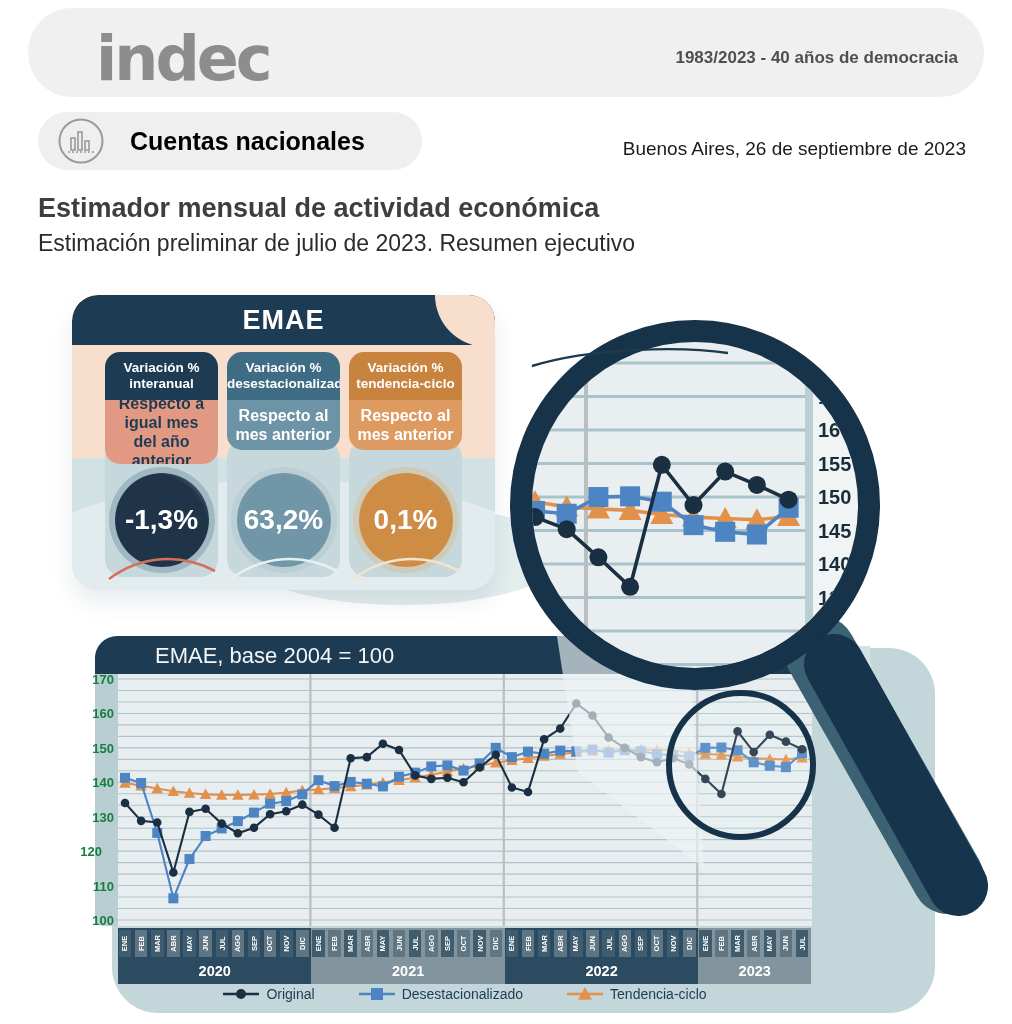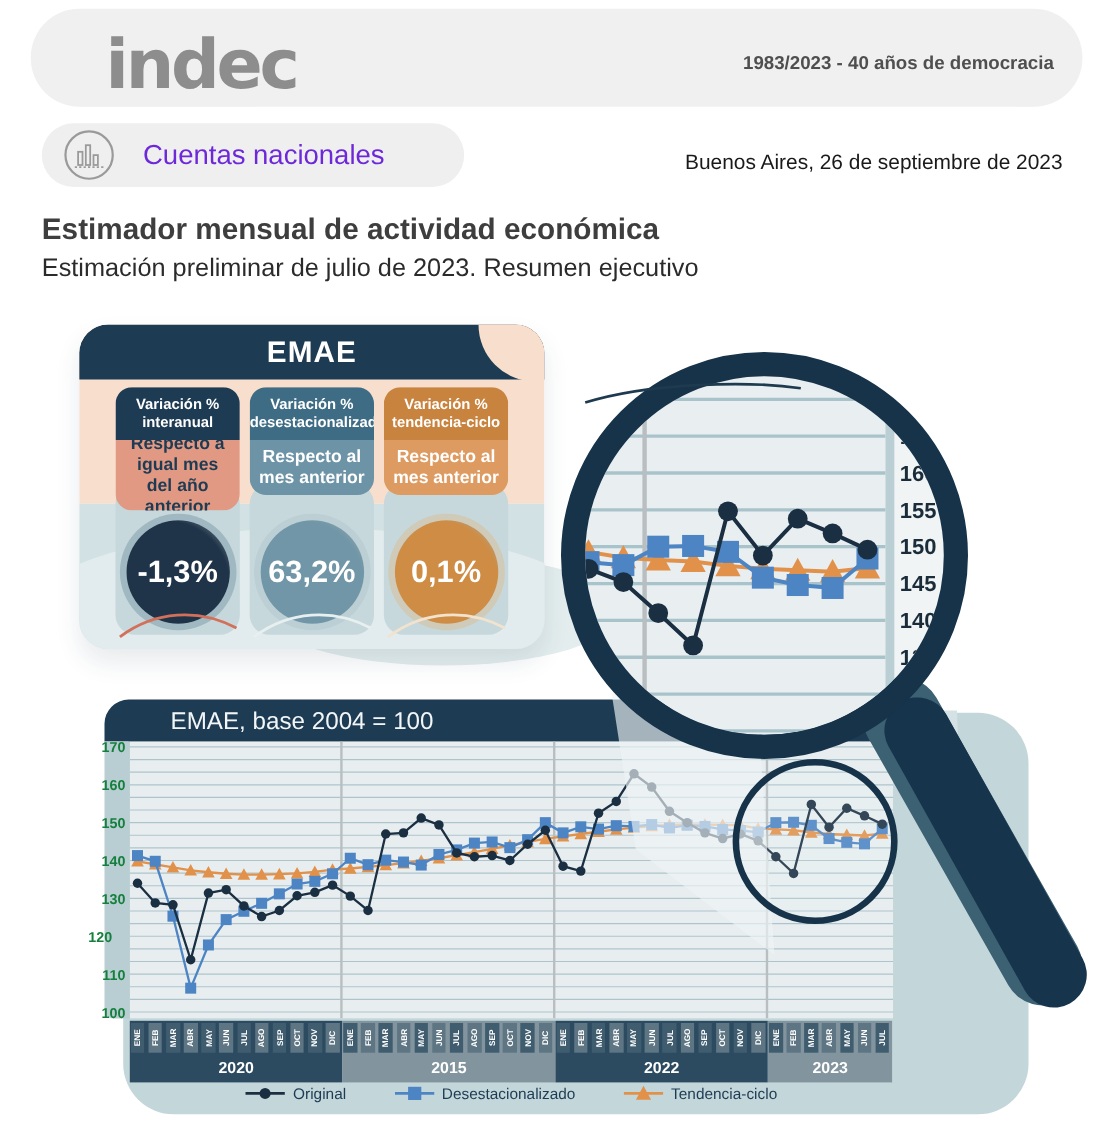--- a/index.html
+++ b/index.html
@@ -9,21 +9,21 @@
   .abs{position:absolute;}
 
   
   .top-band{left:28px;top:8px;width:956px;height:89px;background:#f0f0f1;border-radius:44px;z-index:2;}
   .logo{left:96px;top:22px;font-size:62px;font-weight:600;letter-spacing:-3px;color:#8d8d8d;
         font-family:"DejaVu Sans",sans-serif;z-index:3;}
   .slogan{right:54px;top:48px;font-size:17px;font-weight:bold;color:#4f4f4f;z-index:3;}
 
   .badge{left:38px;top:112px;width:384px;height:58px;background:#efeff0;border-radius:29px;z-index:2;}
   .badge-icon{left:58px;top:118px;width:46px;height:46px;z-index:3;}
-  .badge-label{left:130px;top:127px;font-size:25px;font-weight:normal;color:#6d28d9;z-index:3;}
+  .badge-label{left:130px;top:127px;font-size:25px;font-weight:bold;color:#000000;z-index:3;}
   .dateline{right:46px;top:138px;font-size:19px;color:#1a1a1a;z-index:3;}
 
   .page-title{left:38px;top:193px;font-size:27px;font-weight:bold;color:#3e3e3e;z-index:3;}
   .page-subtitle{left:38px;top:230px;font-size:23px;color:#2b2b2b;z-index:3;}
 
   
   .emae-blob{left:240px;top:505px;width:325px;height:100px;background:#e3edee;border-radius:50%;z-index:1;}
   .emae-card{left:72px;top:295px;width:423px;height:295px;border-radius:26px;overflow:hidden;z-index:2;
              box-shadow:0 12px 22px rgba(30,60,80,0.10);}
   .emae-peach{left:0;top:0;width:423px;height:163px;background:#f8dfcd;}
@@ -444,21 +444,21 @@
       </div>
       <div class="chip" style="left: 795.84px; top: 930px; background: rgb(64, 93, 112);">
         <span>JUL</span>
       </div>
     </div>
   <div id="yearbands">
       <div class="yearband" style="left: 118px; width: 193.44px; background: rgb(44, 75, 97);">
         <span>2020</span>
       </div>
       <div class="yearband" style="left: 311.44px; width: 193.44px; background: rgb(130, 148, 158);">
-        <span>2015</span>
+        <span>2021</span>
       </div>
       <div class="yearband" style="left: 504.88px; width: 193.44px; background: rgb(44, 75, 97);">
         <span>2022</span>
       </div>
       <div class="yearband" style="left: 698.32px; width: 112.84px; background: rgb(130, 148, 158);">
         <span>2023</span>
       </div>
     </div>
   <div class="abs legend" id="legend">
       <div class="legend-item">

